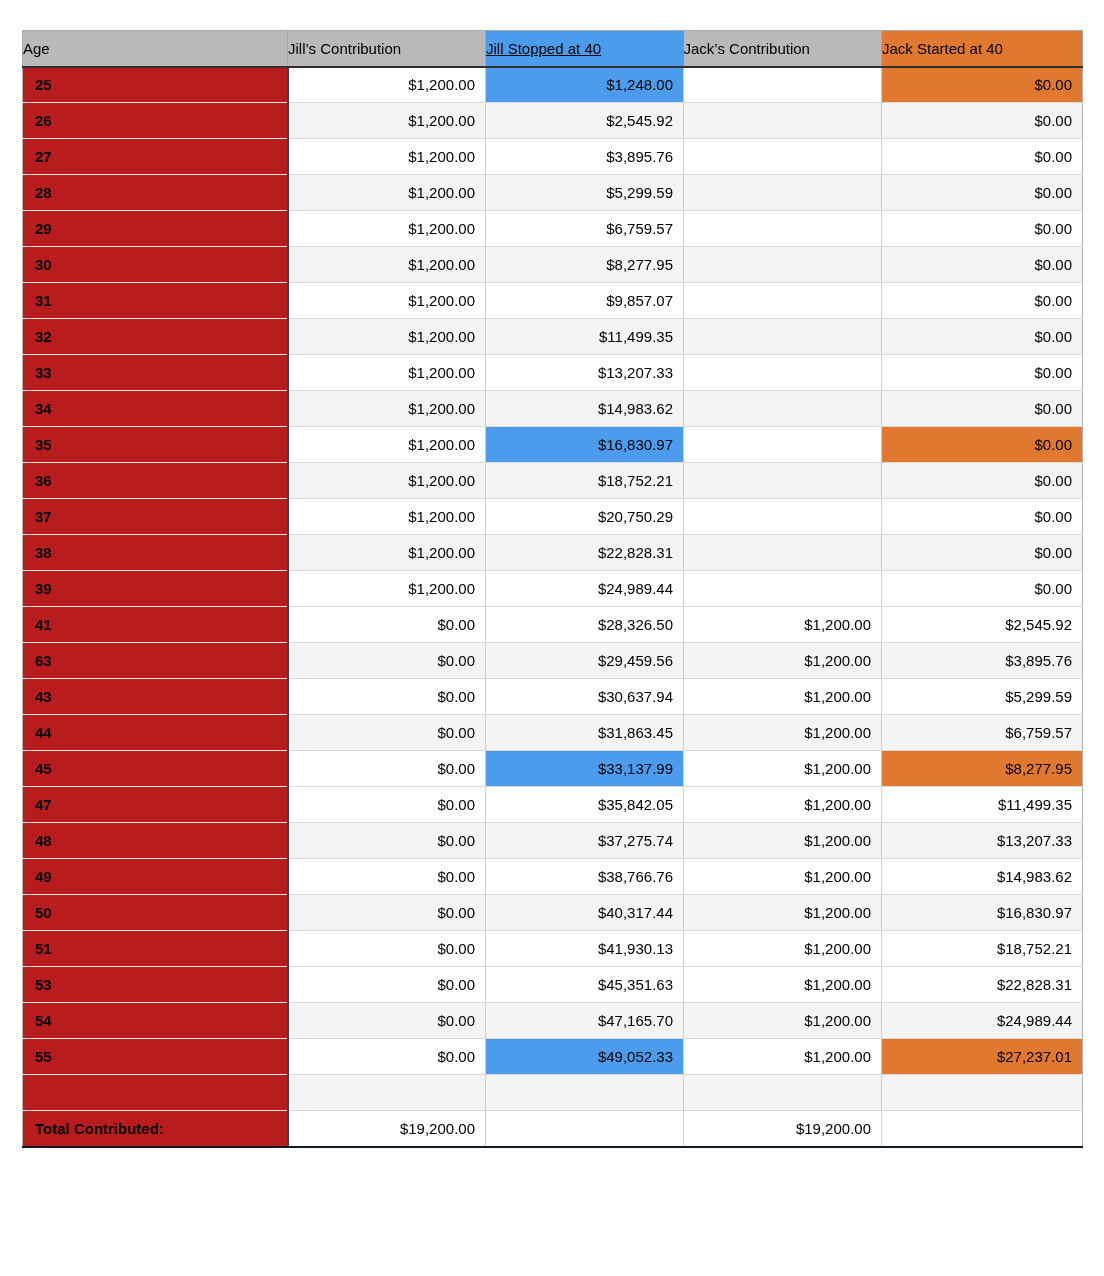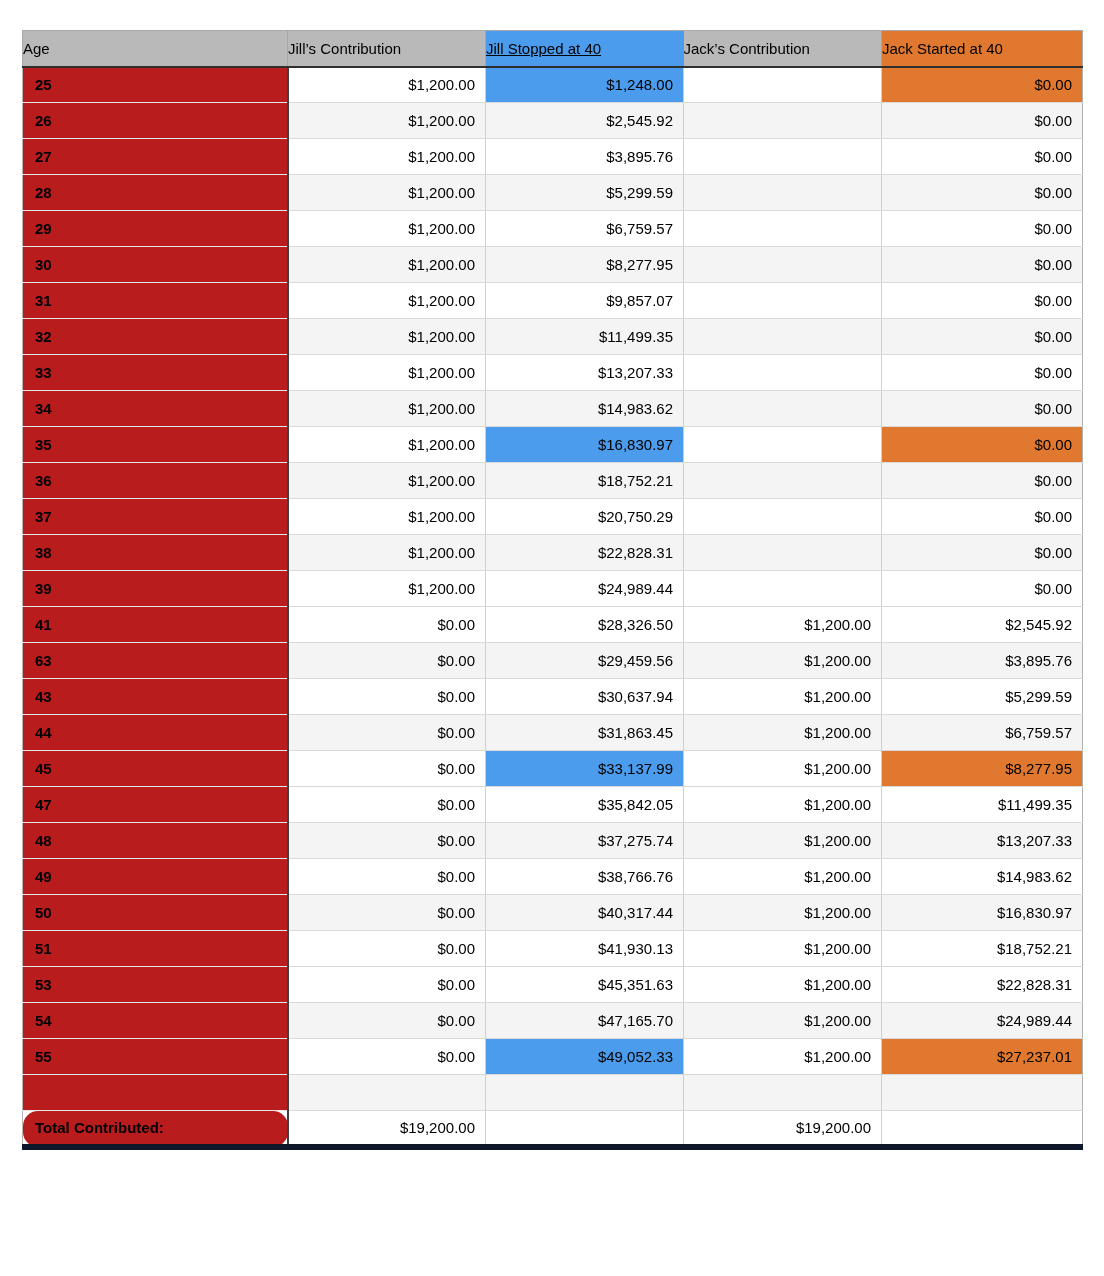--- a/index.html
+++ b/index.html
@@ -59,21 +59,21 @@
     padding-right: 10px;
     border-right: 1px solid #cfcfcf;
     border-bottom: 1px solid #d9d9d9;
   }
   tbody td.money:last-child { border-right: 1px solid #afafaf; }
   tbody tr.stripe td.money  { background: #f4f4f4; }
   tbody td.hl-blue   { background: #4b9cec !important; }
   tbody td.hl-orange { background: #e0792f !important; }
   
   tbody tr.total-row td.money,
-  tbody tr.total-row th.age-cell { border-bottom: 6px solid #0f172a; border-radius: 15px; }
+  tbody tr.total-row th.age-cell { border-bottom: 2px solid #0f172a; }
 </style>
 </head>
 <body>
 
 <div class="sheet">
   <table class="spreadsheet">
     <colgroup>
       <col style="width:265px">
       <col style="width:198px">
       <col style="width:198px">

